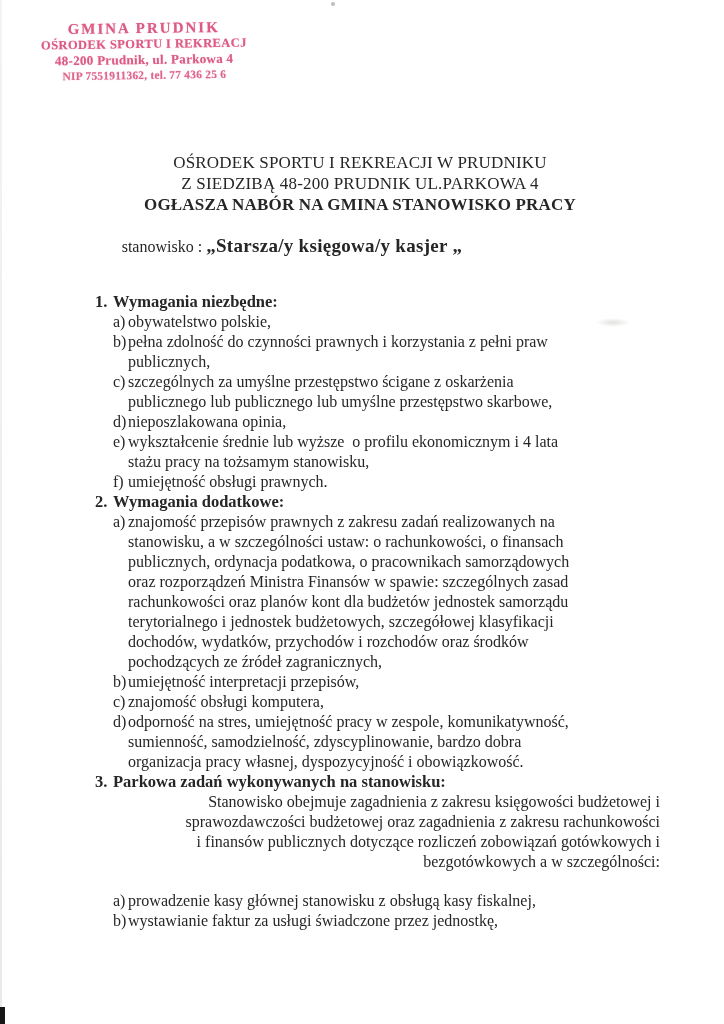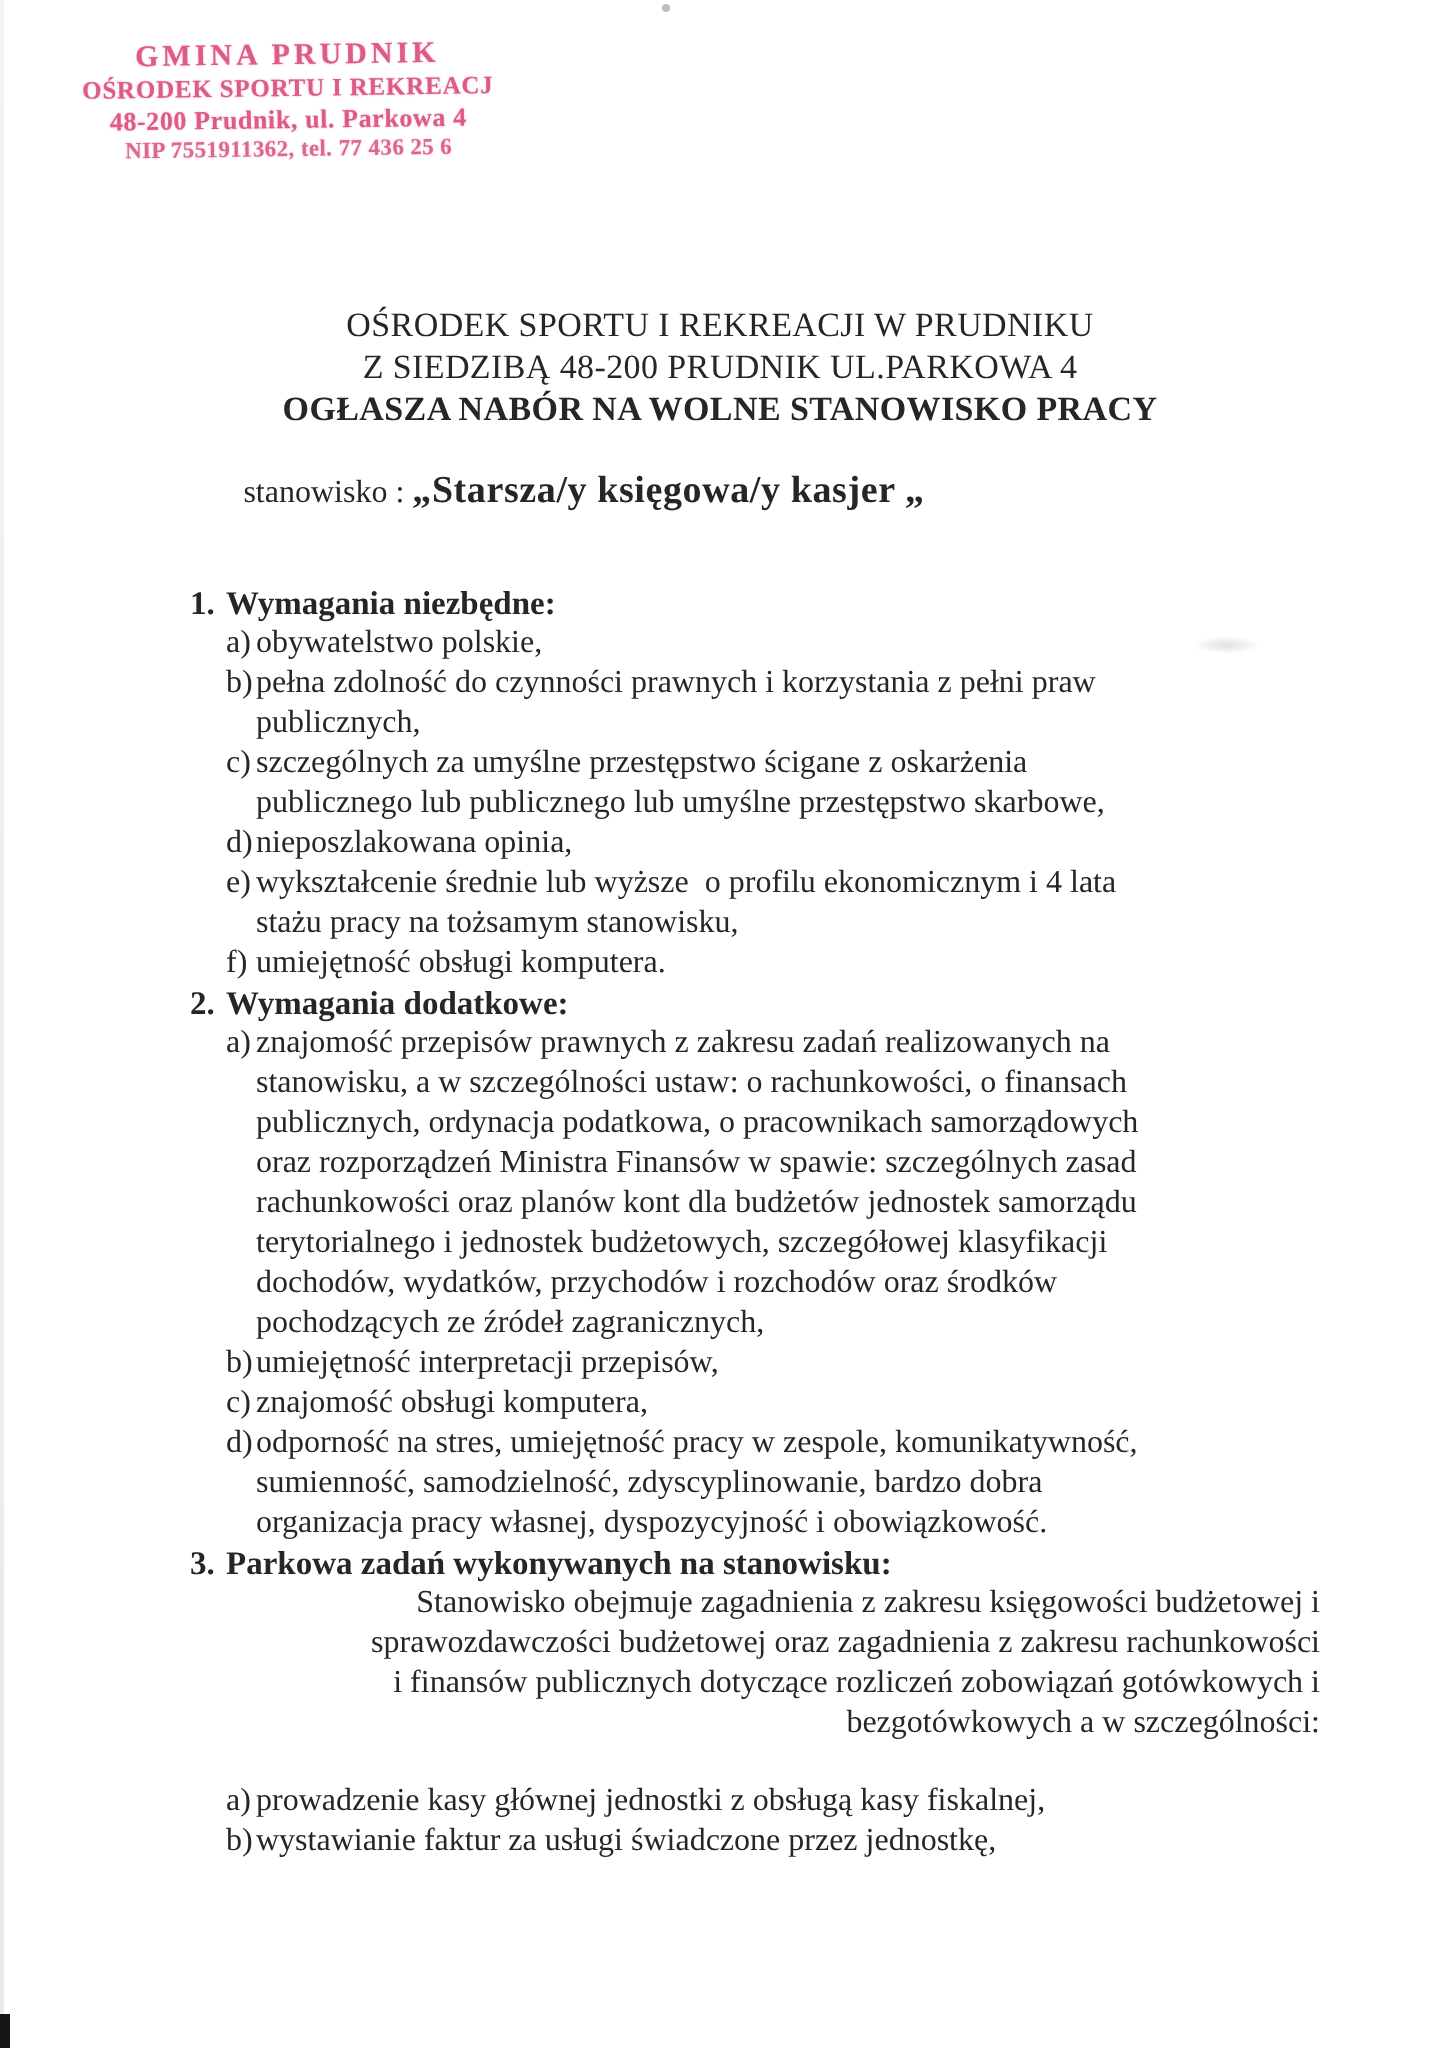--- a/index.html
+++ b/index.html
@@ -79,21 +79,21 @@
   <div class="stamp">
     <div class="l1">GMINA PRUDNIK</div>
     <div class="l2">OŚRODEK SPORTU I REKREACJ</div>
     <div class="l3">48-200 Prudnik, ul. Parkowa 4</div>
     <div class="l4">NIP 7551911362, tel. 77 436 25 6</div>
   </div>
 
   <div class="doc-header">
     <div>OŚRODEK SPORTU I REKREACJI W PRUDNIKU</div>
     <div>Z SIEDZIBĄ 48-200 PRUDNIK UL.PARKOWA 4</div>
-    <div class="announce">OGŁASZA NABÓR NA WOLNE STANOWISKO PRACY</div>
+    <div class="announce">OGŁASZA NABÓR NA GMINA STANOWISKO PRACY</div>
   </div>
 
   <div class="position-line">
     <span>stanowisko :</span>
     <span> </span>
     <span class="pos-value">„Starsza/y  księgowa/y kasjer „</span>
   </div>
 
   <div class="content">
 
@@ -121,21 +121,21 @@
           <span class="marker">d)</span>
           <span class="item-text">nieposzlakowana opinia,</span>
         </div>
         <div class="item">
           <span class="marker">e)</span>
           <span class="item-text">wykształcenie średnie lub wyższe  o profilu ekonomicznym i 4 lata
 stażu pracy na tożsamym stanowisku,</span>
         </div>
         <div class="item">
           <span class="marker">f)</span>
-          <span class="item-text">umiejętność obsługi komputera.</span>
+          <span class="item-text">umiejętność obsługi prawnych.</span>
         </div>
       </div>
     </div>
 
     <div class="section">
       <div class="sec-head">
         <span class="sec-num">2.</span>
         <span class="sec-title">Wymagania dodatkowe:</span>
       </div>
       <div class="sec-items">
@@ -172,21 +172,21 @@
         <span class="sec-num">3.</span>
         <span class="sec-title">Parkowa zadań wykonywanych na stanowisku:</span>
       </div>
       <div class="sec-intro">Stanowisko obejmuje zagadnienia z zakresu księgowości budżetowej i
 sprawozdawczości budżetowej oraz zagadnienia z zakresu rachunkowości
 i finansów publicznych dotyczące rozliczeń zobowiązań gotówkowych i
 bezgotówkowych a w szczególności:</div>
       <div class="sec-items gap-items">
         <div class="item">
           <span class="marker">a)</span>
-          <span class="item-text">prowadzenie kasy głównej jednostki z obsługą kasy fiskalnej,</span>
+          <span class="item-text">prowadzenie kasy głównej stanowisku z obsługą kasy fiskalnej,</span>
         </div>
         <div class="item">
           <span class="marker">b)</span>
           <span class="item-text">wystawianie faktur za usługi świadczone przez jednostkę,</span>
         </div>
       </div>
     </div>
 
   </div>
 </div>

